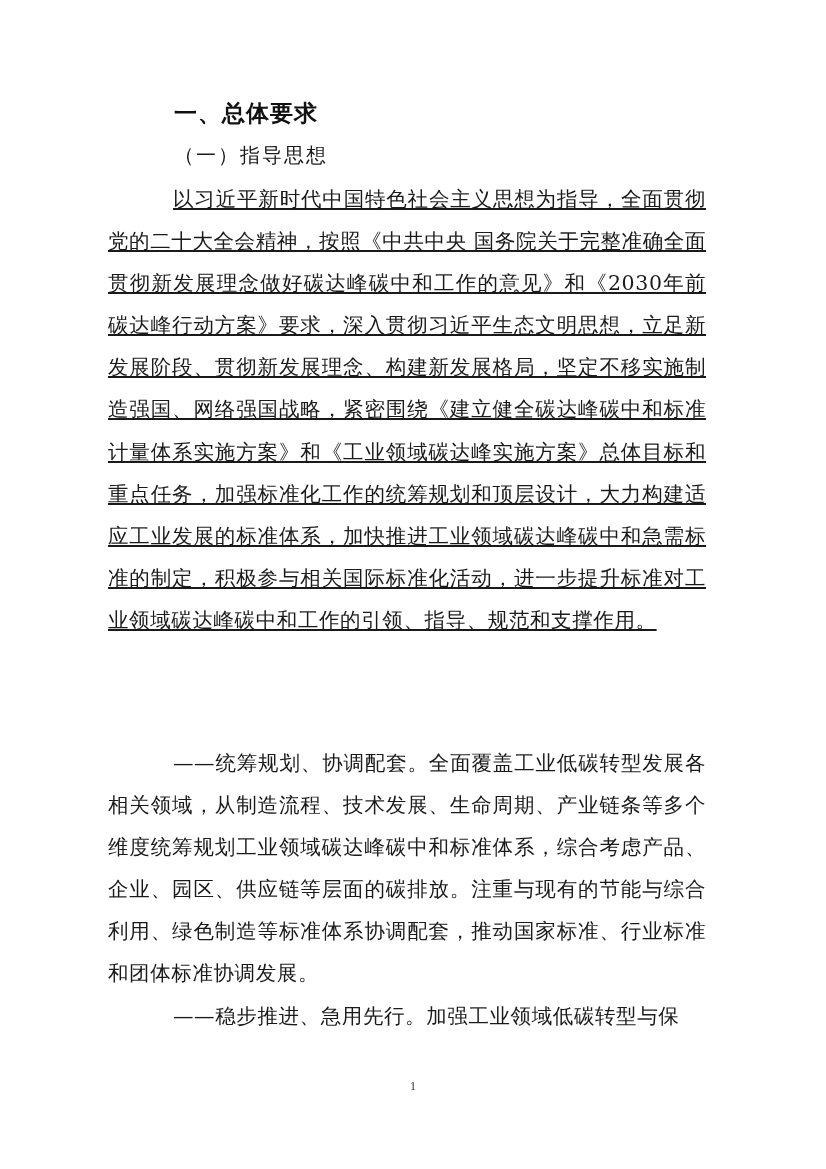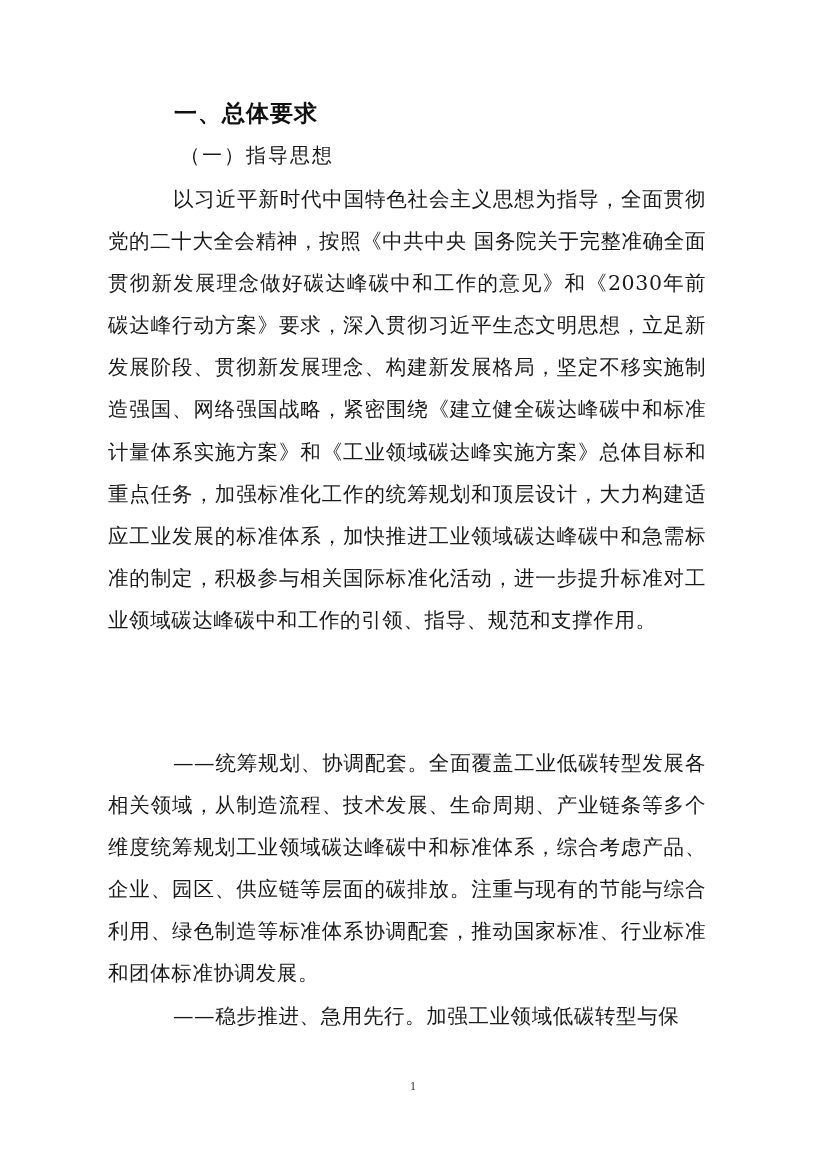--- a/index.html
+++ b/index.html
@@ -9,30 +9,30 @@
       color: #1a1a1a;
     }
     .page { position: absolute; left: 0; top: 0; width: 754px; height: 1169px; background: #fff; }
     .h1 {
       position: absolute; left: 174px; top: 98px;
       font-family: "DejaVu Sans", "Liberation Sans", sans-serif;
       font-size: 23px; font-weight: bold; letter-spacing: 1px; color: #111;
     }
     .h2 {
       position: absolute; left: 174px; top: 142px;
-      font-size: 20px; letter-spacing: 2px; color: #1a1a1a; margin-left: 6px;
+      font-size: 20px; letter-spacing: 2px; color: #1a1a1a;
     }
     .h2b { top: 706px; }
     .body-block {
       position: absolute; left: 108px; width: 598px;
       font-size: 20.5px; line-height: 42.1px;
       text-align: justify; text-align-last: left;
       letter-spacing: 0.6px; color: #1a1a1a;
     }
-    .p1 { top: 178px; text-indent: 65px; }
+    .p1 { top: 178px; text-indent: 65px; text-decoration: underline; }
     .p2 { top: 742px; text-indent: 65px; }
     .p3 { top: 995px; text-indent: 65px; }
     .page-number {
       position: absolute; left: 410px; top: 1079px;
       font-family: "Liberation Serif", serif; font-size: 12px; color: #333;
     }
   </style>
 </head>
 <body>
 

